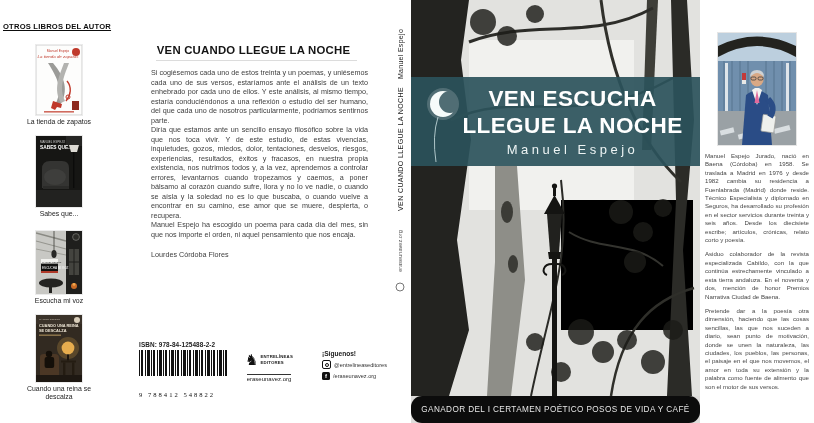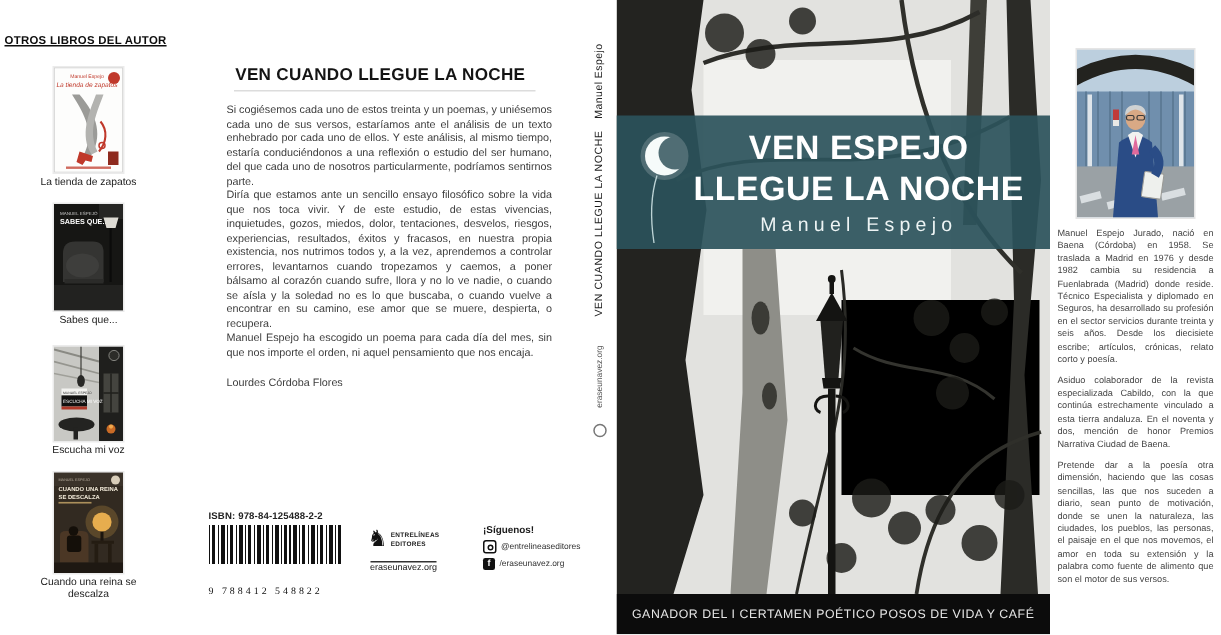--- a/index.html
+++ b/index.html
@@ -55,21 +55,21 @@
 
   
   .front{position:absolute;left:411px;top:0;width:289px;height:423px;background:#dedddb;overflow:hidden;}
   .photo{position:absolute;left:0;top:0;}
   .banner{position:absolute;left:0;top:77px;width:289px;height:89px;background:rgba(43,82,91,.92);}
   .banner-text{position:absolute;left:38px;right:4px;top:8px;text-align:center;}
   .title-line{font-size:22.5px;font-weight:bold;color:#ffffff;line-height:1.2;letter-spacing:.4px;}
   .cover-author{font-size:13px;color:#edf4f4;letter-spacing:3.5px;margin-top:3px;font-weight:normal;}
   .moon-wrap{position:absolute;left:13px;top:7px;}
   .award-strip{position:absolute;left:0;bottom:0;width:289px;height:27px;background:#0c0c0c;
-               display:flex;align-items:center;justify-content:center;}
+               display:flex;align-items:center;justify-content:center;border-radius:11px;}
   .award-text{font-size:8.2px;color:#e6e6e6;letter-spacing:.4px;white-space:nowrap;}
 
   
   .flap-right{position:absolute;left:700px;top:0;width:114px;height:423px;background:#fff;}
   .author-photo{position:absolute;left:18px;top:33px;width:78px;height:112px;
                 box-shadow:0 0 0 1px rgba(0,0,0,.1);}
   .bio{position:absolute;left:5px;top:152px;width:104px;font-size:6.1px;line-height:1.38;
        text-align:justify;color:#464646;}
   .bio p{margin:0 0 6px 0;}
 </style>
@@ -262,21 +262,21 @@
               <rect width="40" height="40" fill="#fff"></rect>
               <circle cx="26" cy="18" r="11" fill="#000"></circle>
             </mask>
           </defs>
           <circle cx="19" cy="20" r="16" fill="#ffffff" opacity=".18"></circle>
           <circle cx="19" cy="20" r="13" fill="#f6fbfa" mask="url(#moonmask)"></circle>
           <path d="M14,33 Q8,52 12,78" stroke="#bcd3d5" stroke-width=".9" fill="none"></path>
         </svg>
       </div>
       <div class="banner-text">
-        <div class="title-line">VEN ESPEJO</div>
+        <div class="title-line">VEN ESCUCHA</div>
         <div class="title-line">LLEGUE LA NOCHE</div>
         <div class="cover-author">Manuel Espejo</div>
       </div>
     </div>
 
     <div class="award-strip">
       <span class="award-text">GANADOR DEL I CERTAMEN POÉTICO POSOS DE VIDA Y CAFÉ</span>
     </div>
   </div>
 

